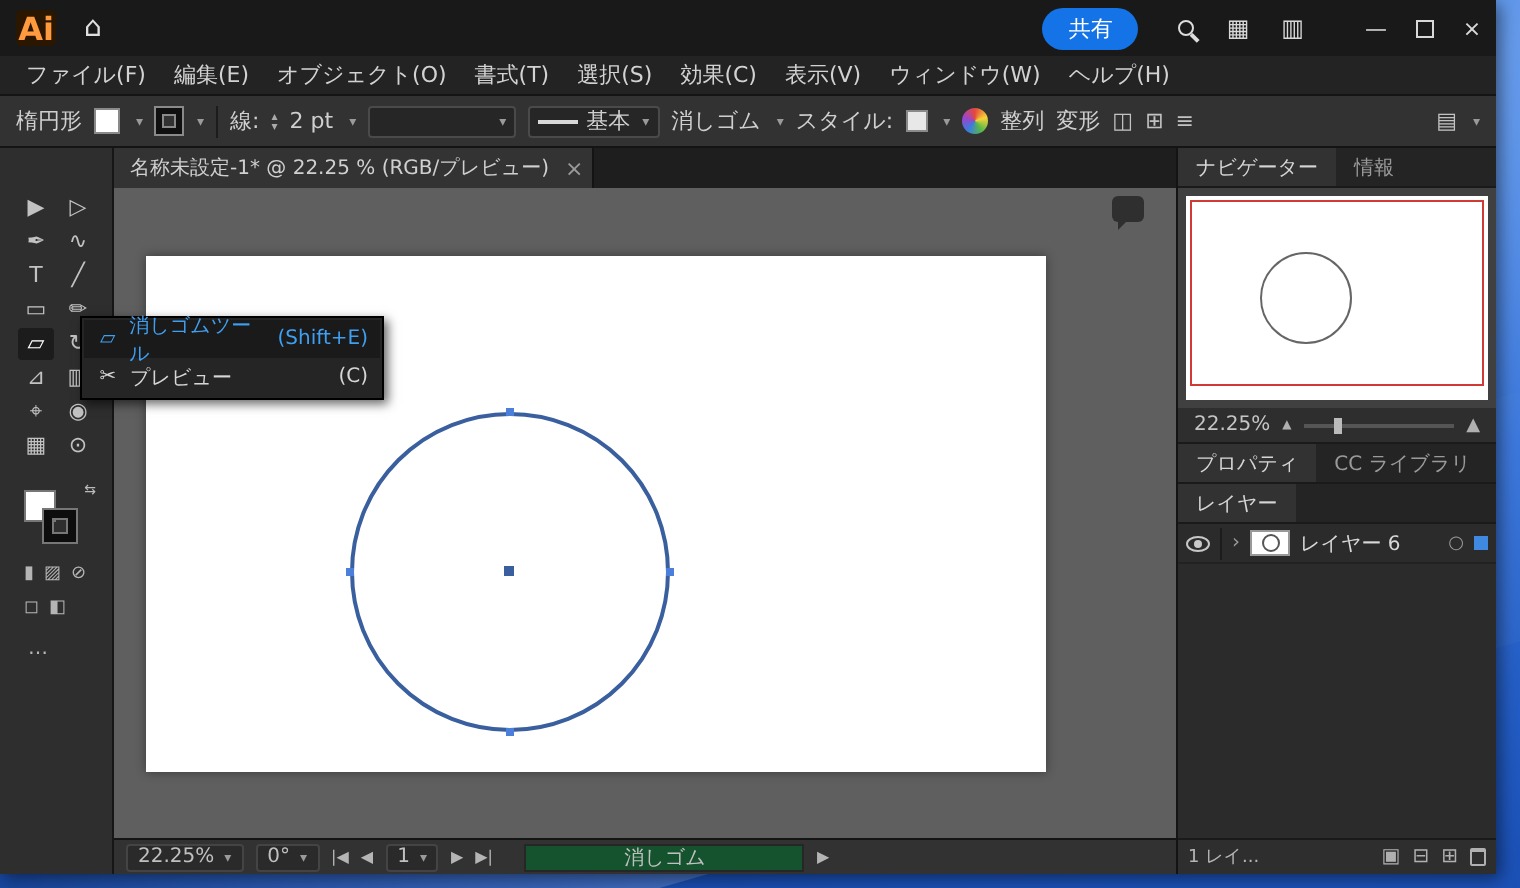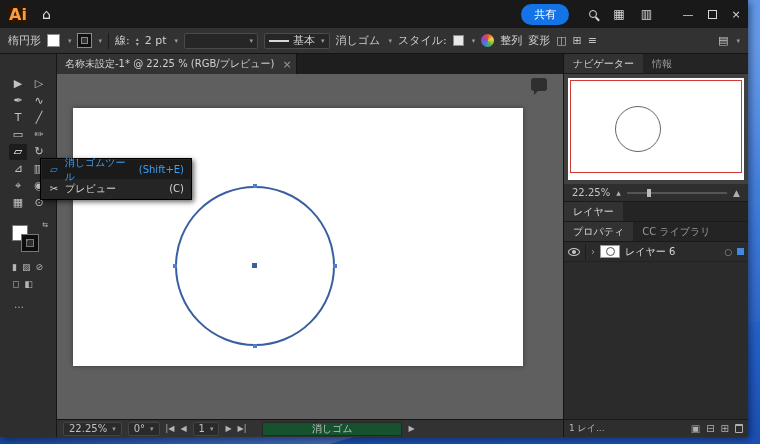--- a/index.html
+++ b/index.html
@@ -94,21 +94,21 @@
   
   .statusbar { height:18px; background:#323232; border-top:1px solid #141414; flex:none;
     display:flex; align-items:center; padding:0 6px; gap:6px; font-size:10px; color:#c0c0c0; }
   .sb-box { display:flex; align-items:center; gap:3px; border:1px solid #444; background:#2a2a2a;
     height:14px; padding:0 5px; border-radius:2px; }
   .sb-ico { font-size:8px; color:#b5b5b5; }
   .toolname { width:140px; height:14px; background:#14532d; border:1px solid #262626;
     display:flex; align-items:center; justify-content:center; margin-left:10px; }
 
   
-  .rightcol { width:185px; background:#2e2e2e; border-left:1px solid #141414; flex:none;
+  .rightcol { width:160px; background:#2e2e2e; border-left:1px solid #141414; flex:none;
     display:flex; flex-direction:column; }
   .ptabs { height:20px; background:#242424; display:flex; flex:none; border-bottom:1px solid #1a1a1a; }
   .ptab { padding:0 9px; font-size:10px; color:#9a9a9a; display:flex; align-items:center; white-space:nowrap; }
   .ptab.active { background:#323232; color:#d5d5d5; }
   .navcontent { height:110px; background:#404040; flex:none; position:relative; padding:4px; }
   .navproxy { position:absolute; inset:4px; background:#fff; }
   .proxyview { position:absolute; left:2px; right:2px; top:2px; bottom:7px; border:1px solid #cf3a35; }
   .navcircle { position:absolute; left:40%; top:50%; width:46px; height:46px; margin:-23px 0 0 -23px;
     border:1px solid #666; border-radius:50%; }
   .navzoom { height:18px; flex:none; display:flex; align-items:center; padding:0 8px; gap:6px;
@@ -165,20 +165,31 @@
     <span class="ticon">▥</span>
     <div class="winctl">
       <span>—</span>
       <span>
           <span class="maxbox"></span>
         </span>
       <span>×</span>
     </div>
   </div>
 
+  <div class="menubar">
+    <span class="menu-item">ファイル(F)</span>
+    <span class="menu-item">編集(E)</span>
+    <span class="menu-item">オブジェクト(O)</span>
+    <span class="menu-item">書式(T)</span>
+    <span class="menu-item">選択(S)</span>
+    <span class="menu-item">効果(C)</span>
+    <span class="menu-item">表示(V)</span>
+    <span class="menu-item">ウィンドウ(W)</span>
+    <span class="menu-item">ヘルプ(H)</span>
+  </div>
 
   <div class="controlbar">
     <span class="cb-label">楕円形</span>
     <span class="swatch-fill"></span>
     <span class="dd">▾</span>
     <span class="swatch-stroke"></span>
     <span class="dd">▾</span>
     <div class="cb-sep"></div>
     <span class="cb-label">線:</span>
     <span class="stepper">
@@ -303,25 +314,25 @@
       </div>
       <div class="navzoom">
         <span class="nz-val">22.25%</span>
         <span class="mtn small">▲</span>
         <div class="nz-slider">
           <div class="nz-thumb"></div>
         </div>
         <span class="mtn">▲</span>
       </div>
       <div class="ptabs">
-        <span class="ptab active">レイヤー</span>
-      </div>
-      <div class="ptabs">
         <span class="ptab active">プロパティ</span>
         <span class="ptab">CC ライブラリ</span>
+      </div>
+      <div class="ptabs">
+        <span class="ptab active">レイヤー</span>
       </div>
       <div class="layerscontent">
         <div class="layerrow">
           <span class="eye"></span>
           <span class="lr-sep"></span>
           <span class="chev">›</span>
           <span class="layerthumb"></span>
           <span>レイヤー 6</span>
           <span class="target">○</span>
           <span class="selsquare"></span>

